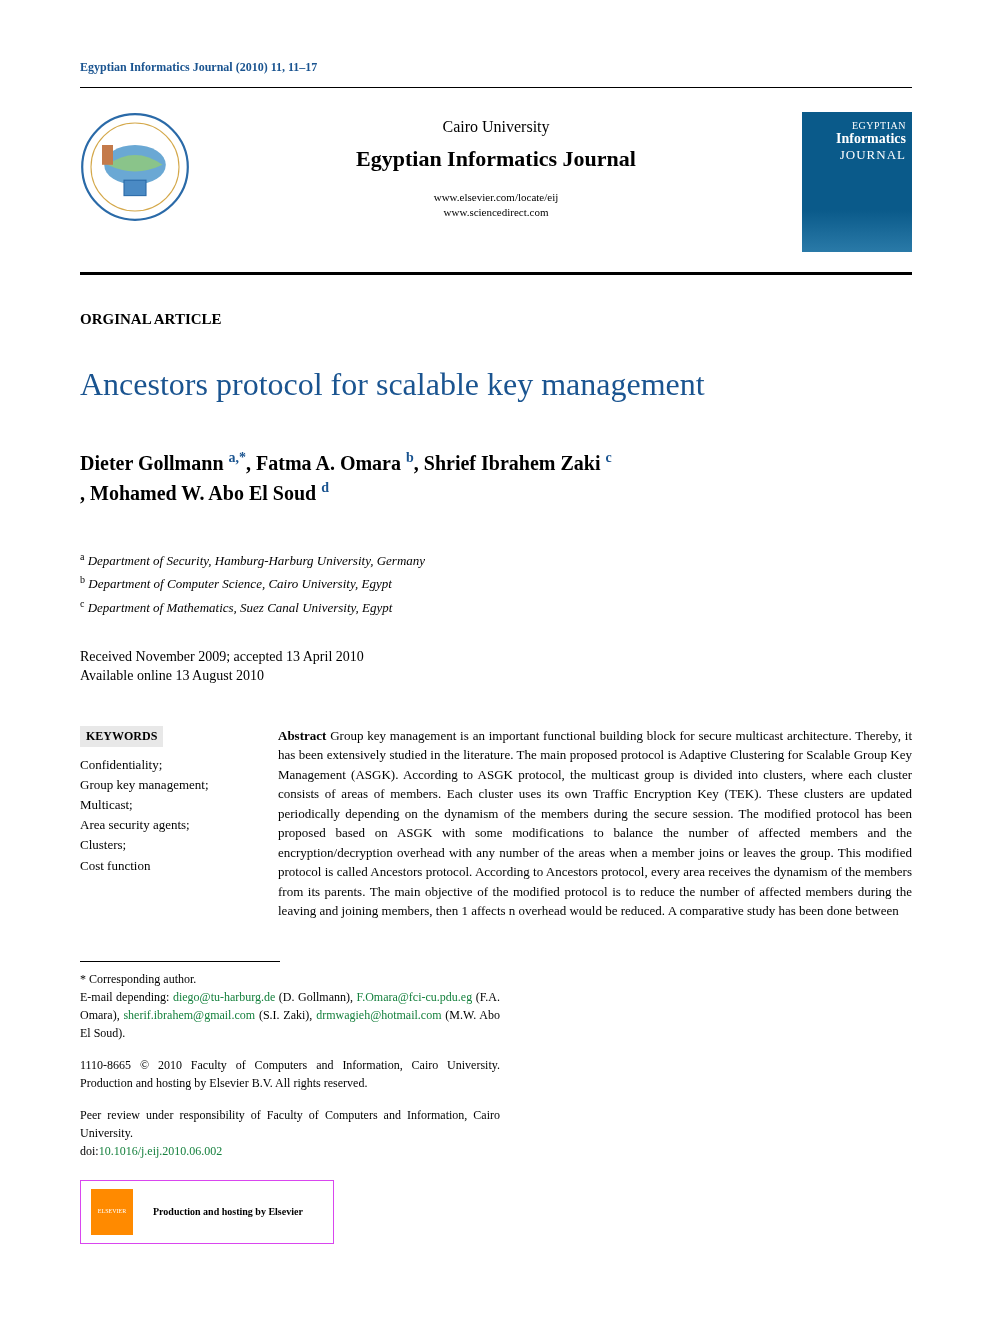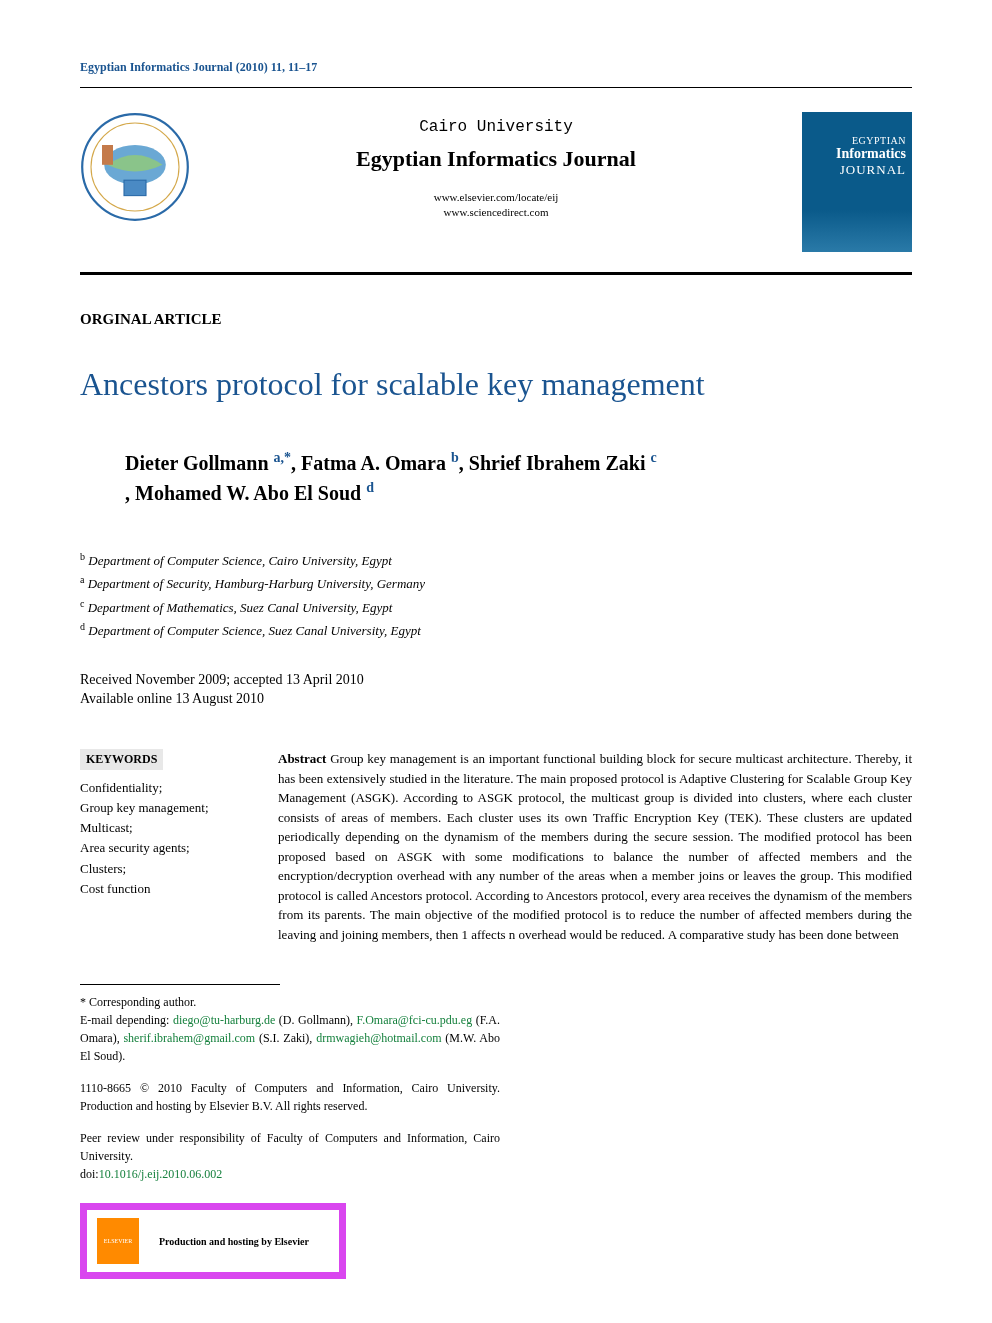--- a/index.html
+++ b/index.html
@@ -31,62 +31,62 @@
   display: flex;
   align-items: center;
   justify-content: center;
 }
 .logo-left svg { width: 100%; height: 100%; }
 .header-center {
   flex: 1;
   text-align: center;
   padding-top: 6px;
 }
-.publisher { font-size: 16px; font-family: Liberation Mono, monospace; margin-bottom: 10px; }
+.publisher { font-size: 16px; font-family: Liberation Serif, serif; margin-bottom: 10px; }
 .journal-name { font-size: 22px; font-weight: bold; margin-bottom: 18px; }
 .urls { font-size: 11px; line-height: 1.4; }
 .cover-right {
   width: 110px;
   height: 140px;
   background: linear-gradient(180deg, #0a5a8a 0%, #0a5a8a 70%, #2a7aa8 100%);
   flex-shrink: 0;
   color: #fff;
-  padding: 23px 6px;
+  padding: 8px 6px;
   font-size: 9px;
   text-align: right;
   position: relative;
 }
 .cover-right .ct1 { font-size: 10px; letter-spacing: 0.5px; }
 .cover-right .ct2 { font-size: 14px; font-weight: bold; }
 .cover-right .ct3 { font-size: 13px; letter-spacing: 1px; }
 .article-type { font-size: 15px; font-weight: bold; margin: 36px 0 36px 0; }
 .title {
   font-size: 32px;
   color: #1a5490;
   font-weight: normal;
   margin-bottom: 44px;
   line-height: 1.25;
 }
-.authors { font-size: 20px; font-weight: bold; margin-bottom: 42px; line-height: 1.45; margin-left: 45px; }
+.authors { font-size: 20px; font-weight: bold; margin-bottom: 42px; line-height: 1.45; }
 .authors .aff-mark { color: #1a5490; font-size: 14px; vertical-align: super; font-weight: bold; }
 .affiliations { font-size: 13px; font-style: italic; line-height: 1.6; margin-bottom: 28px; }
 .affiliations .aff-mark { font-size: 10px; vertical-align: super; font-style: normal; }
 .dates { font-size: 14px; line-height: 1.4; margin-bottom: 40px; }
 .kw-abs-row { display: flex; gap: 18px; margin-bottom: 40px; }
 .keywords-col { width: 180px; flex-shrink: 0; }
 .kw-head { font-size: 12px; font-weight: bold; background: #e8e8e8; padding: 3px 6px; margin-bottom: 8px; display: inline-block; }
 .kw-list { font-size: 13px; line-height: 1.55; }
 .abstract-col { flex: 1; font-size: 13px; line-height: 1.5; text-align: justify; }
 .abstract-col .abs-label { font-weight: bold; }
 .footer-sep { border: none; border-top: 1px solid #000; width: 200px; margin: 30px 0 8px 0; }
 .footnotes { font-size: 12px; line-height: 1.5; max-width: 420px; }
 .footnotes a, .link { color: #15803d; text-decoration: none; }
 .footnotes p { margin-bottom: 14px; text-align: justify; }
 .elsevier-box {
-  border: 7px solid #d946ef;
+  border: 1px solid #d946ef;
   display: inline-flex;
   align-items: center;
   gap: 20px;
   padding: 8px 30px 8px 10px;
   margin-top: 6px;
 }
 .elsevier-logo {
   width: 42px; height: 46px;
   background: #ff8a00;
   display: flex; align-items: center; justify-content: center;
@@ -130,24 +130,23 @@
 
 <div class="article-type">ORGINAL ARTICLE</div>
 
 <h1 class="title">Ancestors protocol for scalable key management</h1>
 
 <div class="authors">
   <span>Dieter Gollmann </span><span class="aff-mark">a,*</span><span>, Fatma A. Omara </span><span class="aff-mark">b</span><span>, Shrief Ibrahem Zaki </span><span class="aff-mark">c</span><br><span>, Mohamed W. Abo El Soud </span><span class="aff-mark">d</span>
 </div>
 
 <div class="affiliations">
+  <div><span class="aff-mark">a</span><span> Department of Security, Hamburg-Harburg University, Germany</span></div>
   <div><span class="aff-mark">b</span><span> Department of Computer Science, Cairo University, Egypt</span></div>
-  <div><span class="aff-mark">a</span><span> Department of Security, Hamburg-Harburg University, Germany</span></div>
   <div><span class="aff-mark">c</span><span> Department of Mathematics, Suez Canal University, Egypt</span></div>
-  <div><span class="aff-mark">d</span><span> Department of Computer Science, Suez Canal University, Egypt</span></div>
 </div>
 
 <div class="dates">
   <div>Received  November 2009; accepted 13 April 2010</div>
   <div>Available online 13 August 2010</div>
 </div>
 
 <div class="kw-abs-row">
   <div class="keywords-col">
     <div class="kw-head">KEYWORDS</div>

